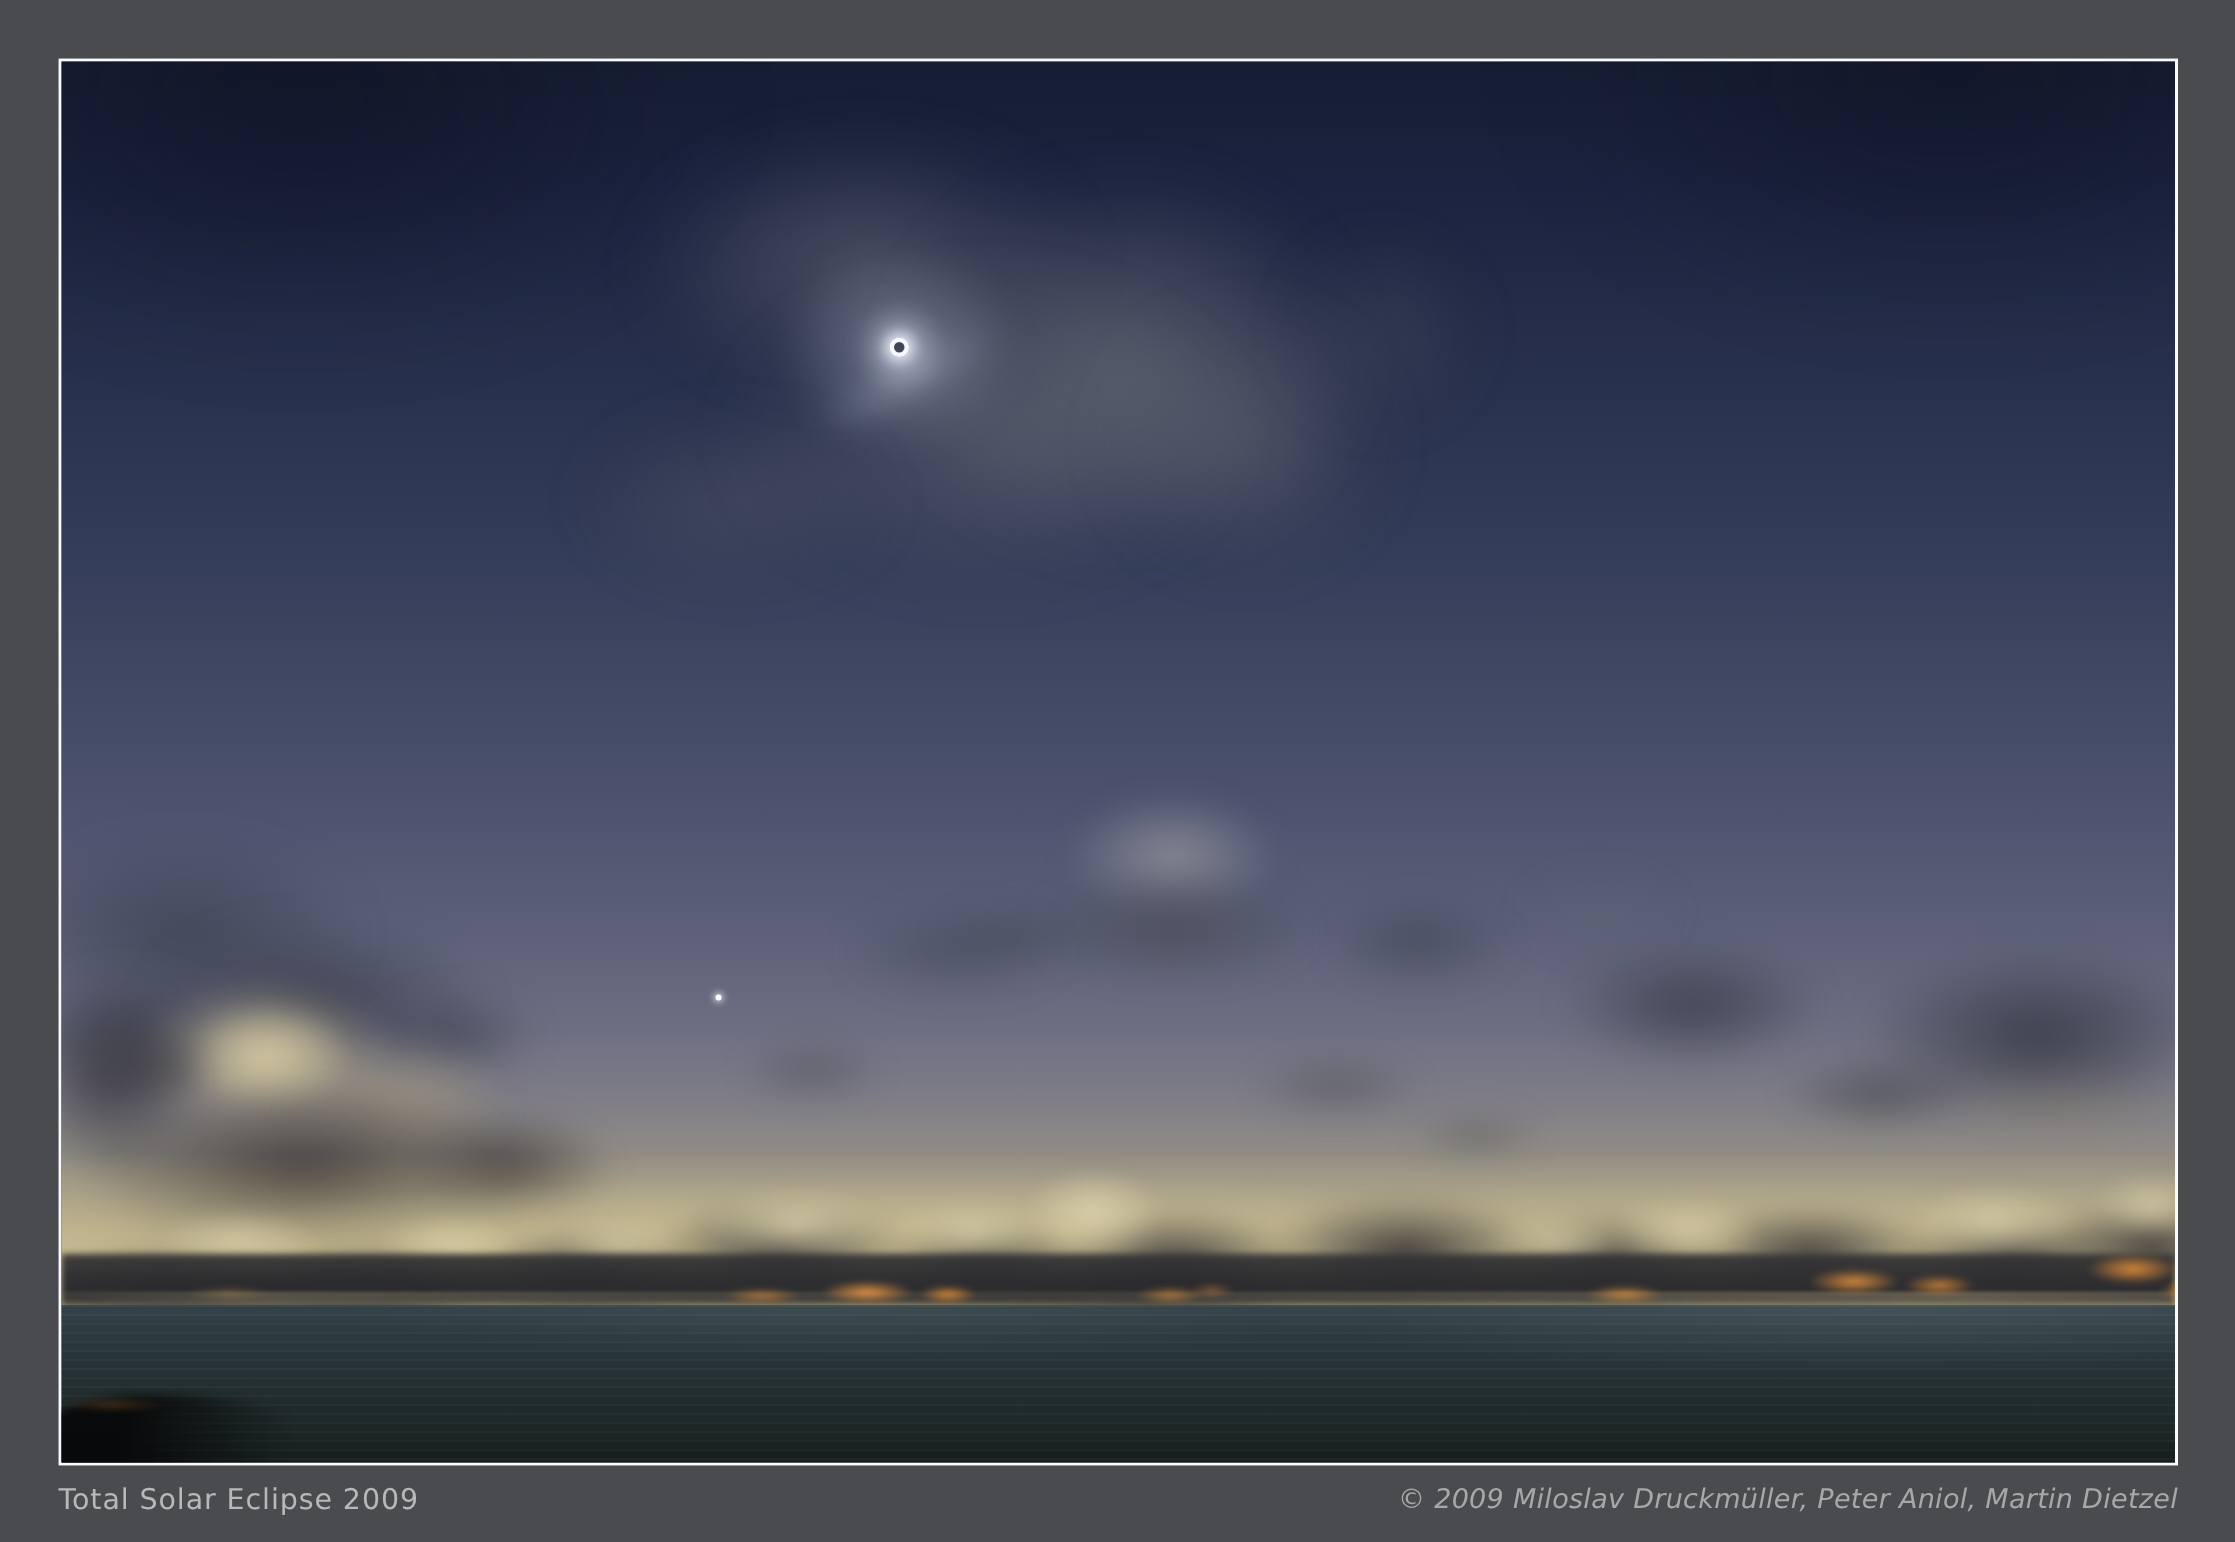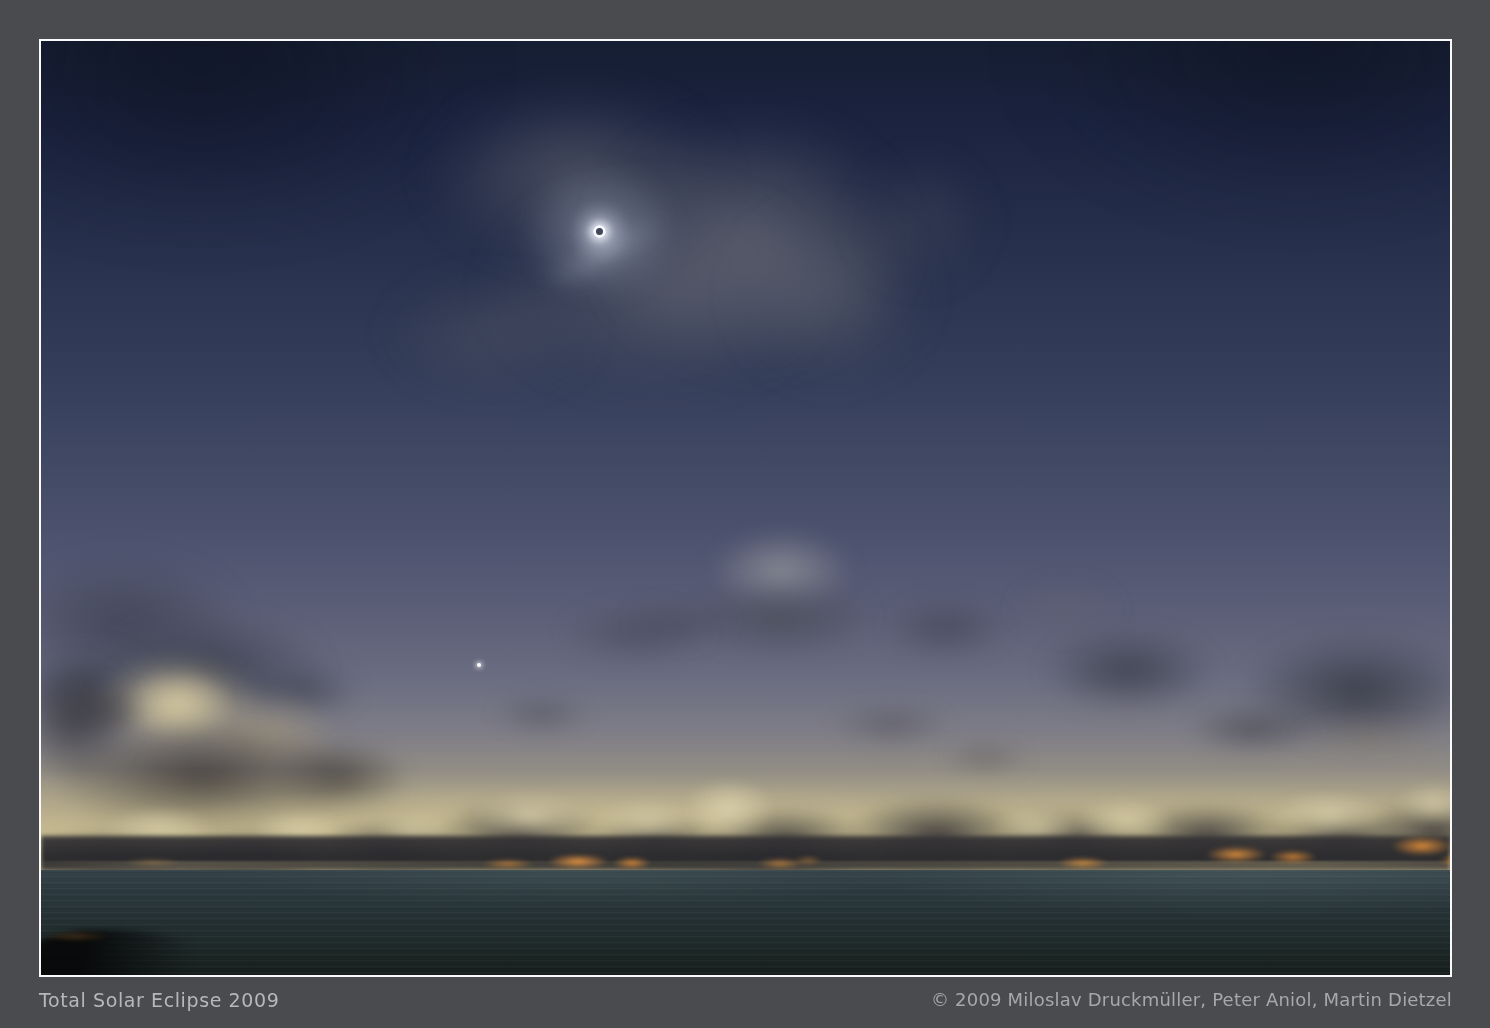--- a/index.html
+++ b/index.html
@@ -65,21 +65,21 @@
     pointer-events:none;
   }
   .caption-bar{
     position:absolute;left:39px;top:977px;width:1413px;height:45px;
     display:flex;justify-content:space-between;align-items:center;
   }
   .caption-title{
     color:var(--title-color,#b7b8ba);font-size:19px;letter-spacing:.6px;
   }
   .caption-credit{
-    color:var(--credit-color,#a7a8aa);font-size:18px;letter-spacing:.2px;
+    color:var(--credit-color,#a7a8aa);font-size:18px;font-style:italic;letter-spacing:.2px;
   }
 </style>
 </head>
 <body style="--frame-bg: #4a4b4e; --photo-border: #fafafa; --sky-top: #161e33; --sky-upper: #27304c; --sky-mid: #424a66; --sky-lower: #6b6d81; --sky-haze: #918d85; --glow: #beb38e; --glow-bright: #d6ca96; --cloud-gray: #75767c; --cloud-dark: #3a3f4e; --cloud-storm: #38363a; --cloud-lit: #cfc3a0; --horizon-dark: #2a2b2f; --sunset-orange: #ef9a42; --ocean-top: #35434a; --ocean-deep: #151d1c; --eclipse-ring: #f5f8ff; --star-white: #ffffff; --title-color: #b7b8ba; --credit-color: #a7a8aa;">
 
 <div class="photo">
 
   <div class="sky"></div>
 
   <div class="layer">

